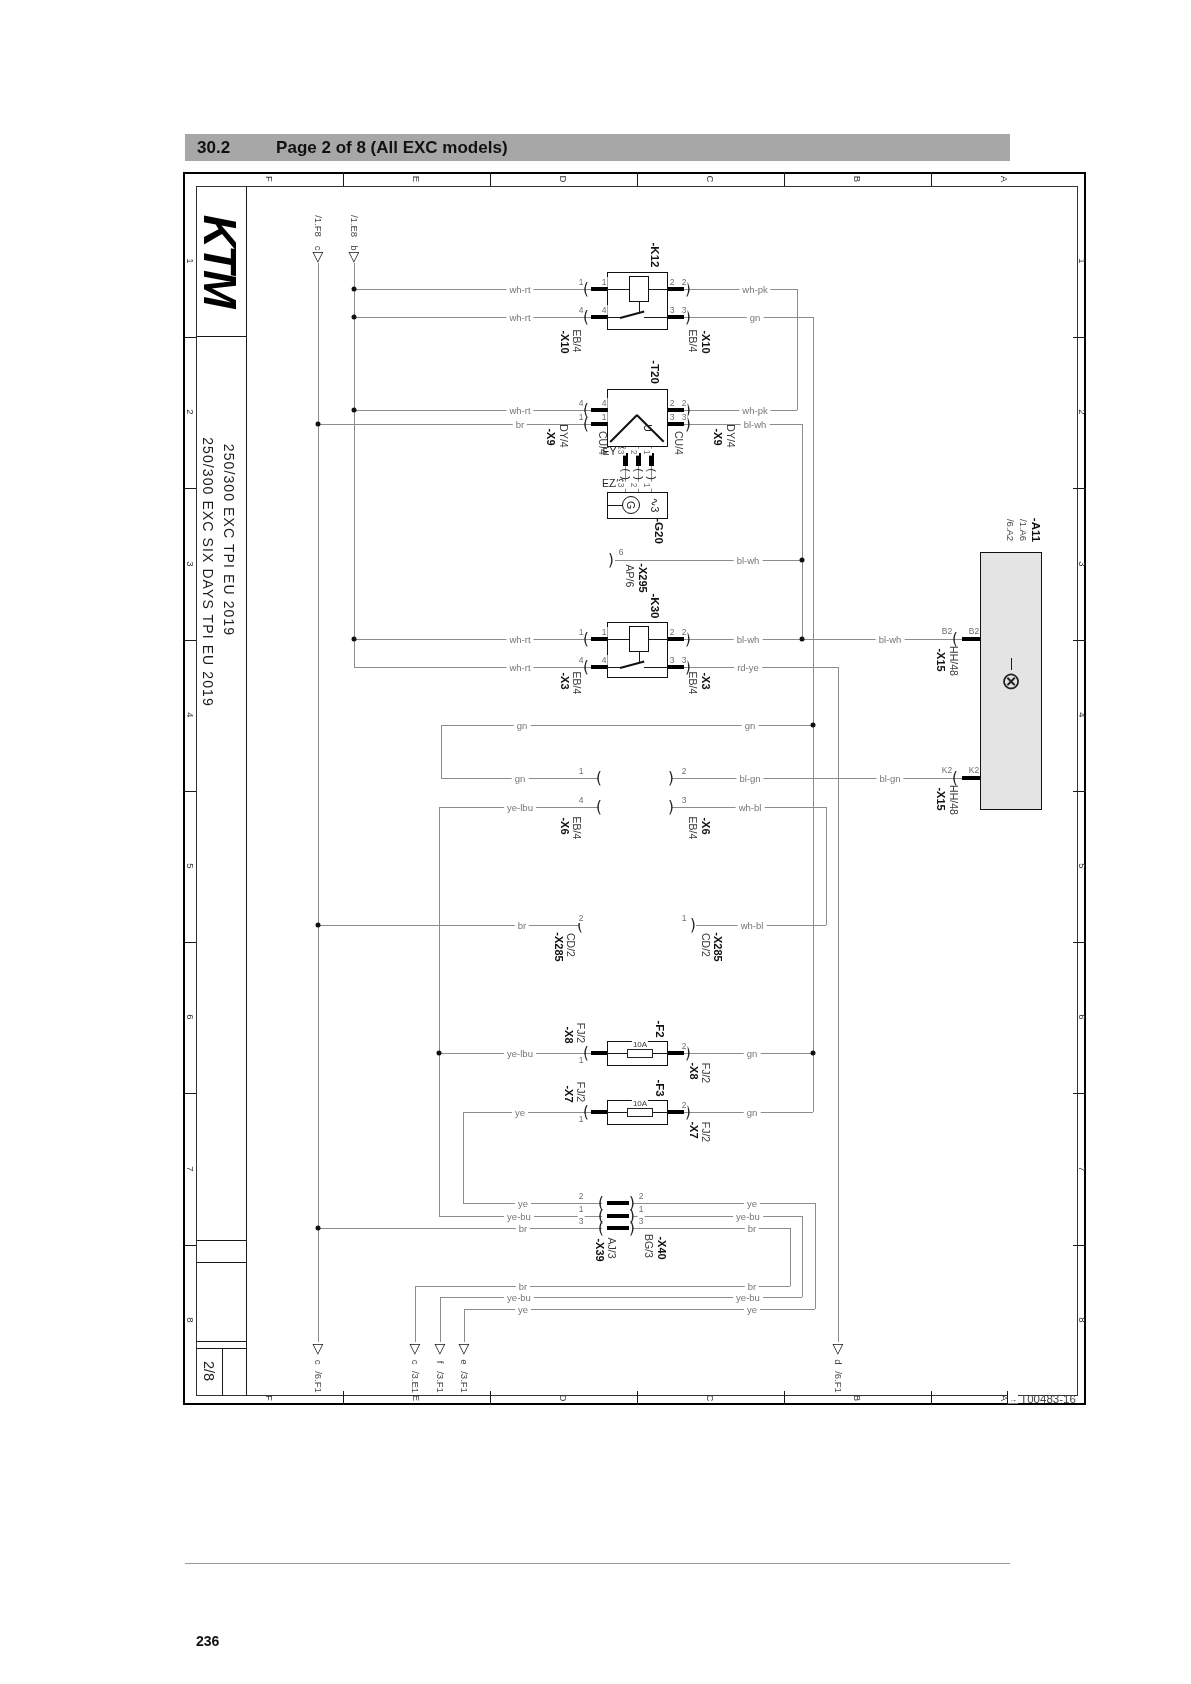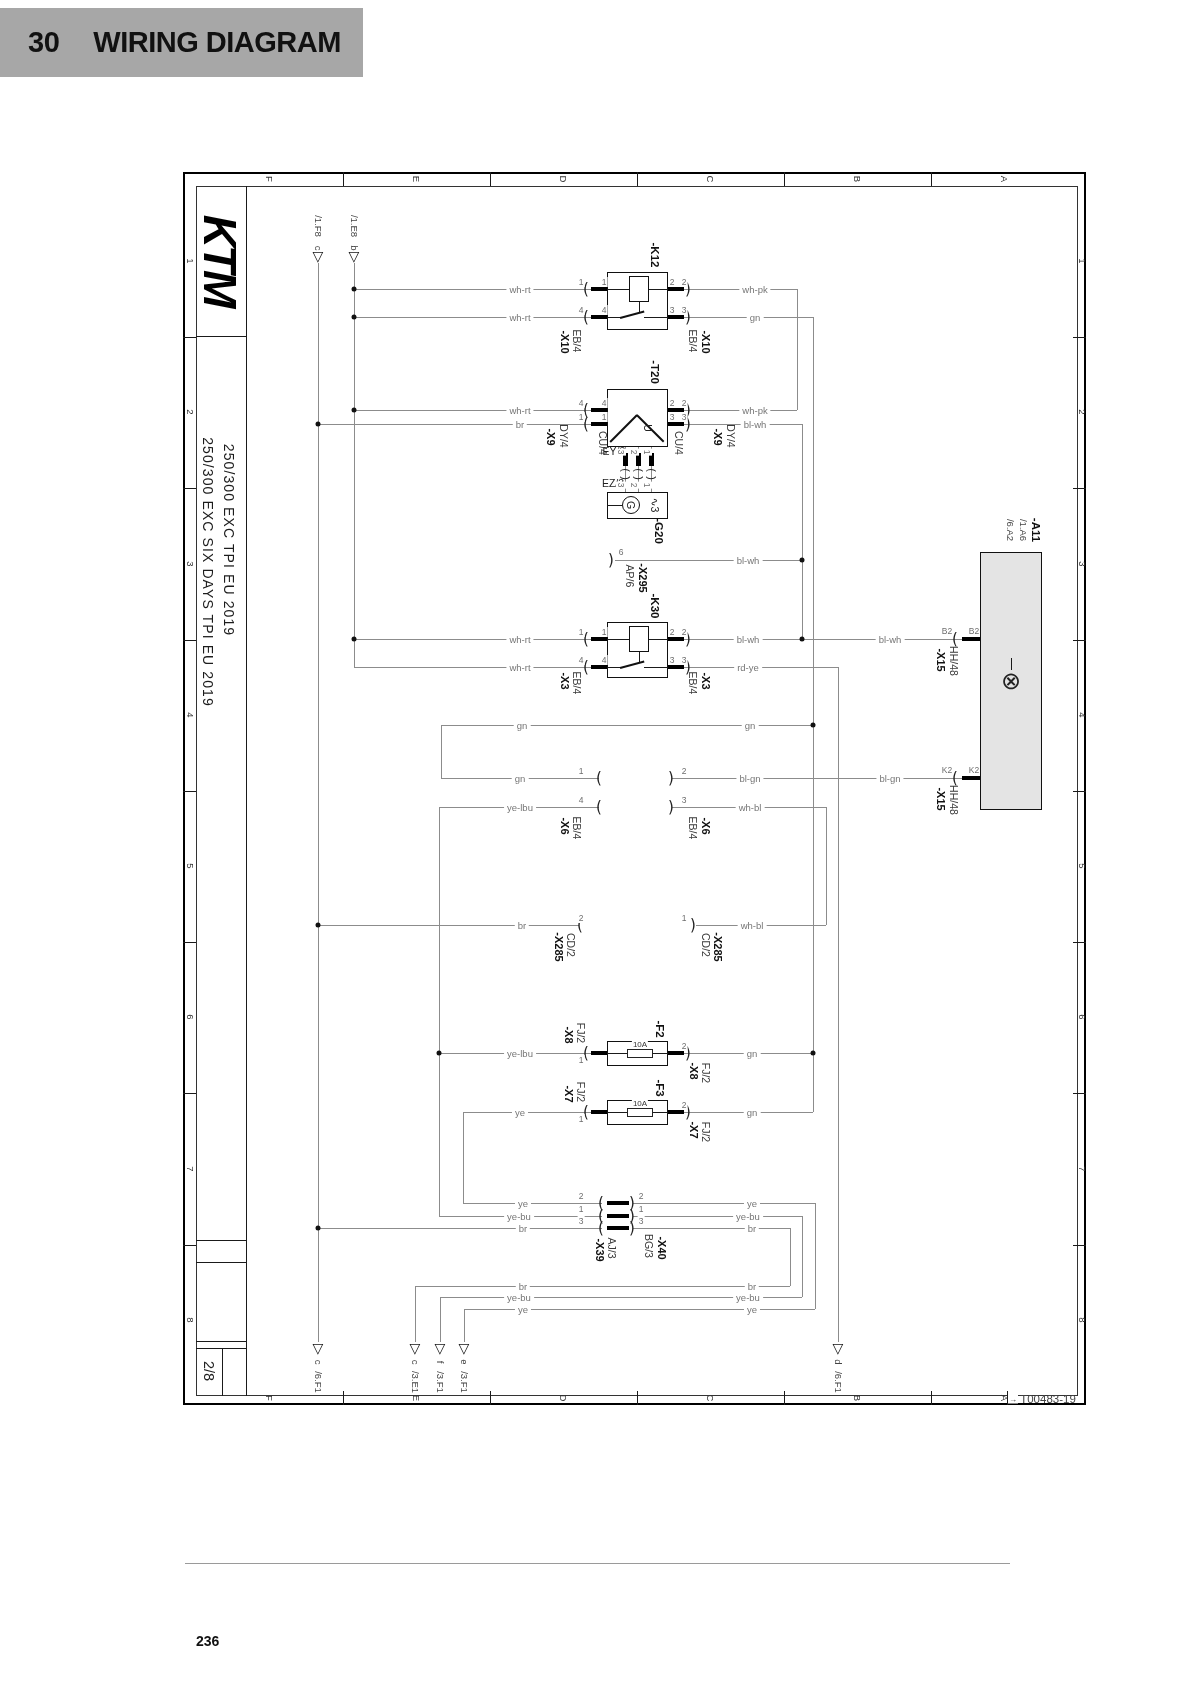--- a/index.html
+++ b/index.html
@@ -54,23 +54,23 @@
         line-height:1;color:#222;}
   .tri{position:absolute;transform:translate(-50%,-50%);font-size:14px;line-height:1;color:#111;}
   .dln{position:absolute;height:1.5px;background:#111;transform-origin:0 50%;}
   .rule{position:absolute;left:185px;top:1563px;width:825px;height:1px;background:#9a9a9a;}
   .pgnum{position:absolute;left:196px;top:1633px;font-size:14px;font-weight:bold;color:#111;}
 </style>
 </head>
 <body>
 
 <div id="page">
-  <div class="hdrbox">
-    <span class="num">30</span>
-    <span class="ttl">WIRING DIAGRAM</span>
+  <div class="secbar">
+    <span class="num">30.2</span>
+    <span class="ttl">Page 2 of 8 (All EXC models)</span>
   </div>
 
   <div class="outerframe"></div>
   <div class="innerframe"></div>
   <div id="diagram">
       <div class="vl" style="left: 343px; top: 172px; height: 14px;"></div>
       <div class="vl" style="left: 343px; top: 1391px; height: 14px;"></div>
       <div class="vl" style="left: 490px; top: 172px; height: 14px;"></div>
       <div class="vl" style="left: 490px; top: 1391px; height: 14px;"></div>
       <div class="vl" style="left: 637px; top: 172px; height: 14px;"></div>
@@ -127,21 +127,21 @@
       <div class="hl" style="left: 196px; top: 1262px; width: 50px;"></div>
       <div class="hl" style="left: 196px; top: 1341px; width: 50px;"></div>
       <div class="hl" style="left: 196px; top: 1348px; width: 50px;"></div>
       <div class="vl" style="left: 222px; top: 1348px; height: 48px;"></div>
       <div class="v lg" style="left: 220px; top: 260px;">KTM</div>
       <div class="v ti" style="left: 229px; top: 540px;">250/300 EXC TPI EU 2019</div>
       <div class="v ti" style="left: 208px; top: 572px;">250/300 EXC SIX DAYS TPI EU 2019</div>
       <div class="v sh" style="left: 209px; top: 1371px;">2/8</div>
       <div class="vl" style="left: 1007px; top: 1391px; height: 14px;"></div>
       <div class="t tn" style="left: 1013px; top: 1399px;">→</div>
-      <div class="t dn" style="left: 1048px; top: 1399px;">T00483-19</div>
+      <div class="t dn" style="left: 1048px; top: 1399px;">T00483-16</div>
       <div class="v rf" style="left: 318px; top: 226px;">/1.F8</div>
       <div class="v rf" style="left: 318px; top: 248px;">c</div>
       <div class="v rf" style="left: 354px; top: 226px;">/1.E8</div>
       <div class="v rf" style="left: 354px; top: 248px;">b</div>
       <div class="tri" style="left: 318px; top: 256px;">▽</div>
       <div class="tri" style="left: 354px; top: 256px;">▽</div>
       <div class="tri" style="left: 318px; top: 1348px;">▽</div>
       <div class="v rf" style="left: 318px; top: 1362px;">c</div>
       <div class="v rf" style="left: 318px; top: 1382px;">/6.F1</div>
       <div class="tri" style="left: 415px; top: 1348px;">▽</div>

